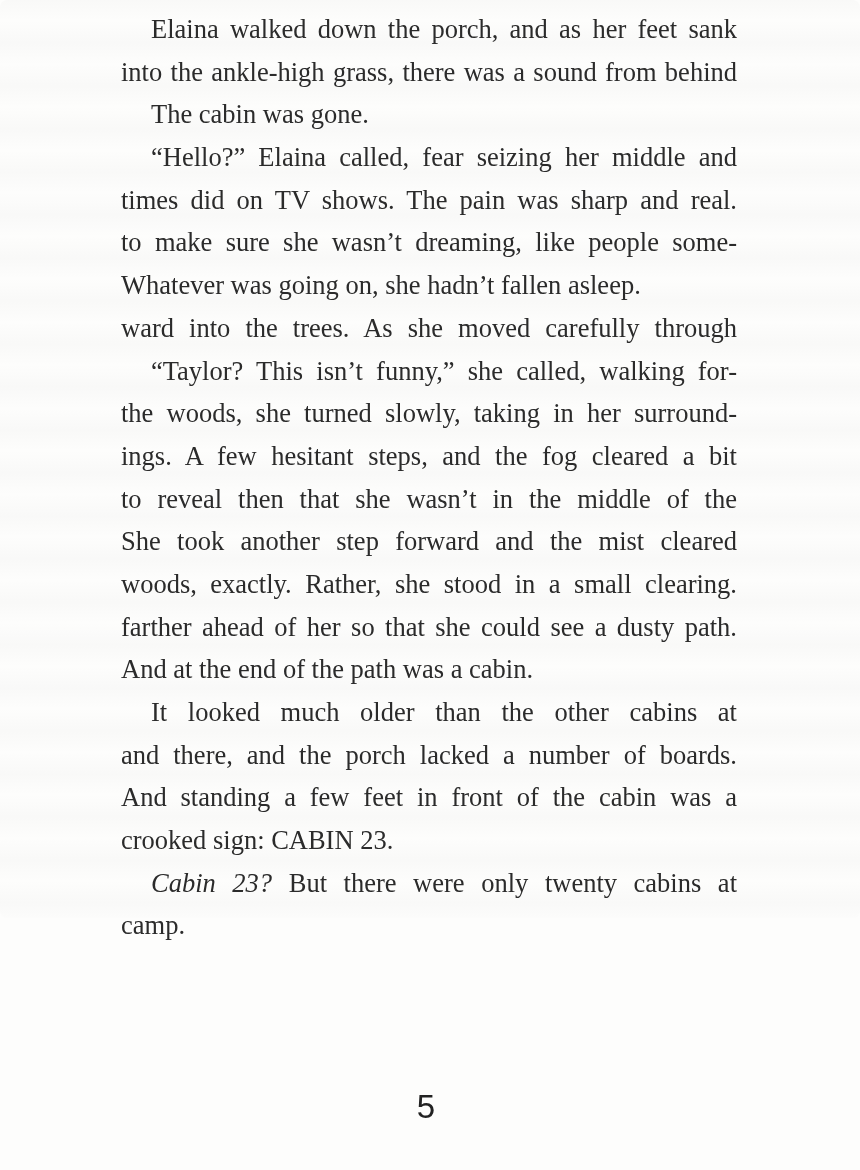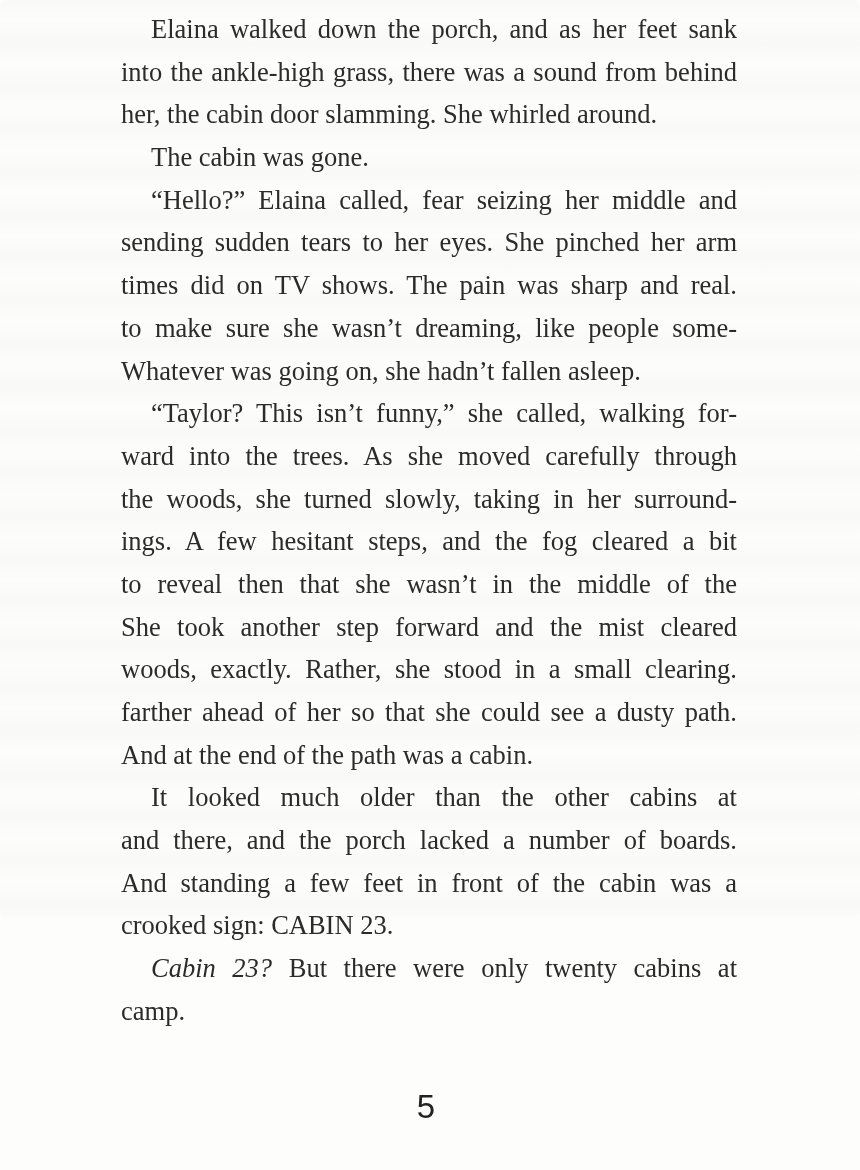--- a/index.html
+++ b/index.html
@@ -63,29 +63,27 @@
     color: #222222;
   }
 </style>
 </head>
 <body>
 
 <div class="page">
   <div class="text-block">
       <div class="line indent">Elaina walked down the porch, and as her feet sank</div>
       <div class="line">into the ankle-high grass, there was a sound from behind</div>
-      <div class="line last">her, the cabin door slamming. She whirled around.</div>
       <div class="line indent last">The cabin was gone.</div>
       <div class="line indent">“Hello?” Elaina called, fear seizing her middle and</div>
-      <div class="line">sending sudden tears to her eyes. She pinched her arm</div>
       <div class="line">times did on TV shows. The pain was sharp and real.</div>
       <div class="line">to make sure she wasn’t dreaming, like people some-</div>
       <div class="line last">Whatever was going on, she hadn’t fallen asleep.</div>
+      <div class="line">ward into the trees. As she moved carefully through</div>
       <div class="line indent">“Taylor? This isn’t funny,” she called, walking for-</div>
-      <div class="line">ward into the trees. As she moved carefully through</div>
       <div class="line">the woods, she turned slowly, taking in her surround-</div>
       <div class="line">ings. A few hesitant steps, and the fog cleared a bit</div>
       <div class="line">to reveal then that she wasn’t in the middle of the</div>
       <div class="line">She took another step forward and the mist cleared</div>
       <div class="line">woods, exactly. Rather, she stood in a small clearing.</div>
       <div class="line">farther ahead of her so that she could see a dusty path.</div>
       <div class="line last">And at the end of the path was a cabin.</div>
       <div class="line indent">It looked much older than the other cabins at</div>
       <div class="line">and there, and the porch lacked a number of boards.</div>
       <div class="line">And standing a few feet in front of the cabin was a</div>

